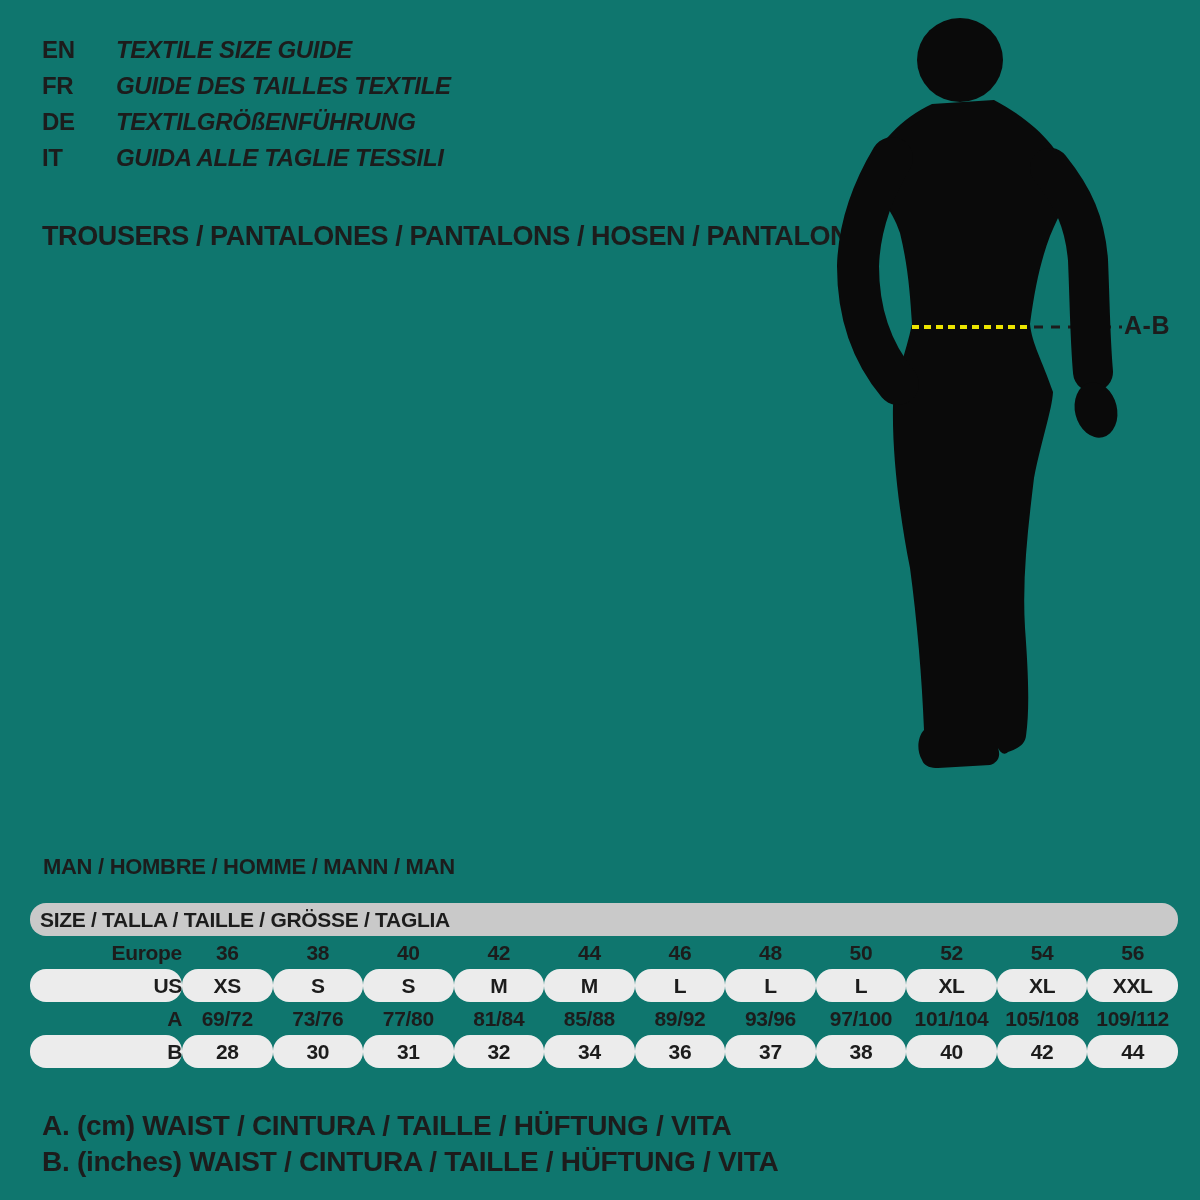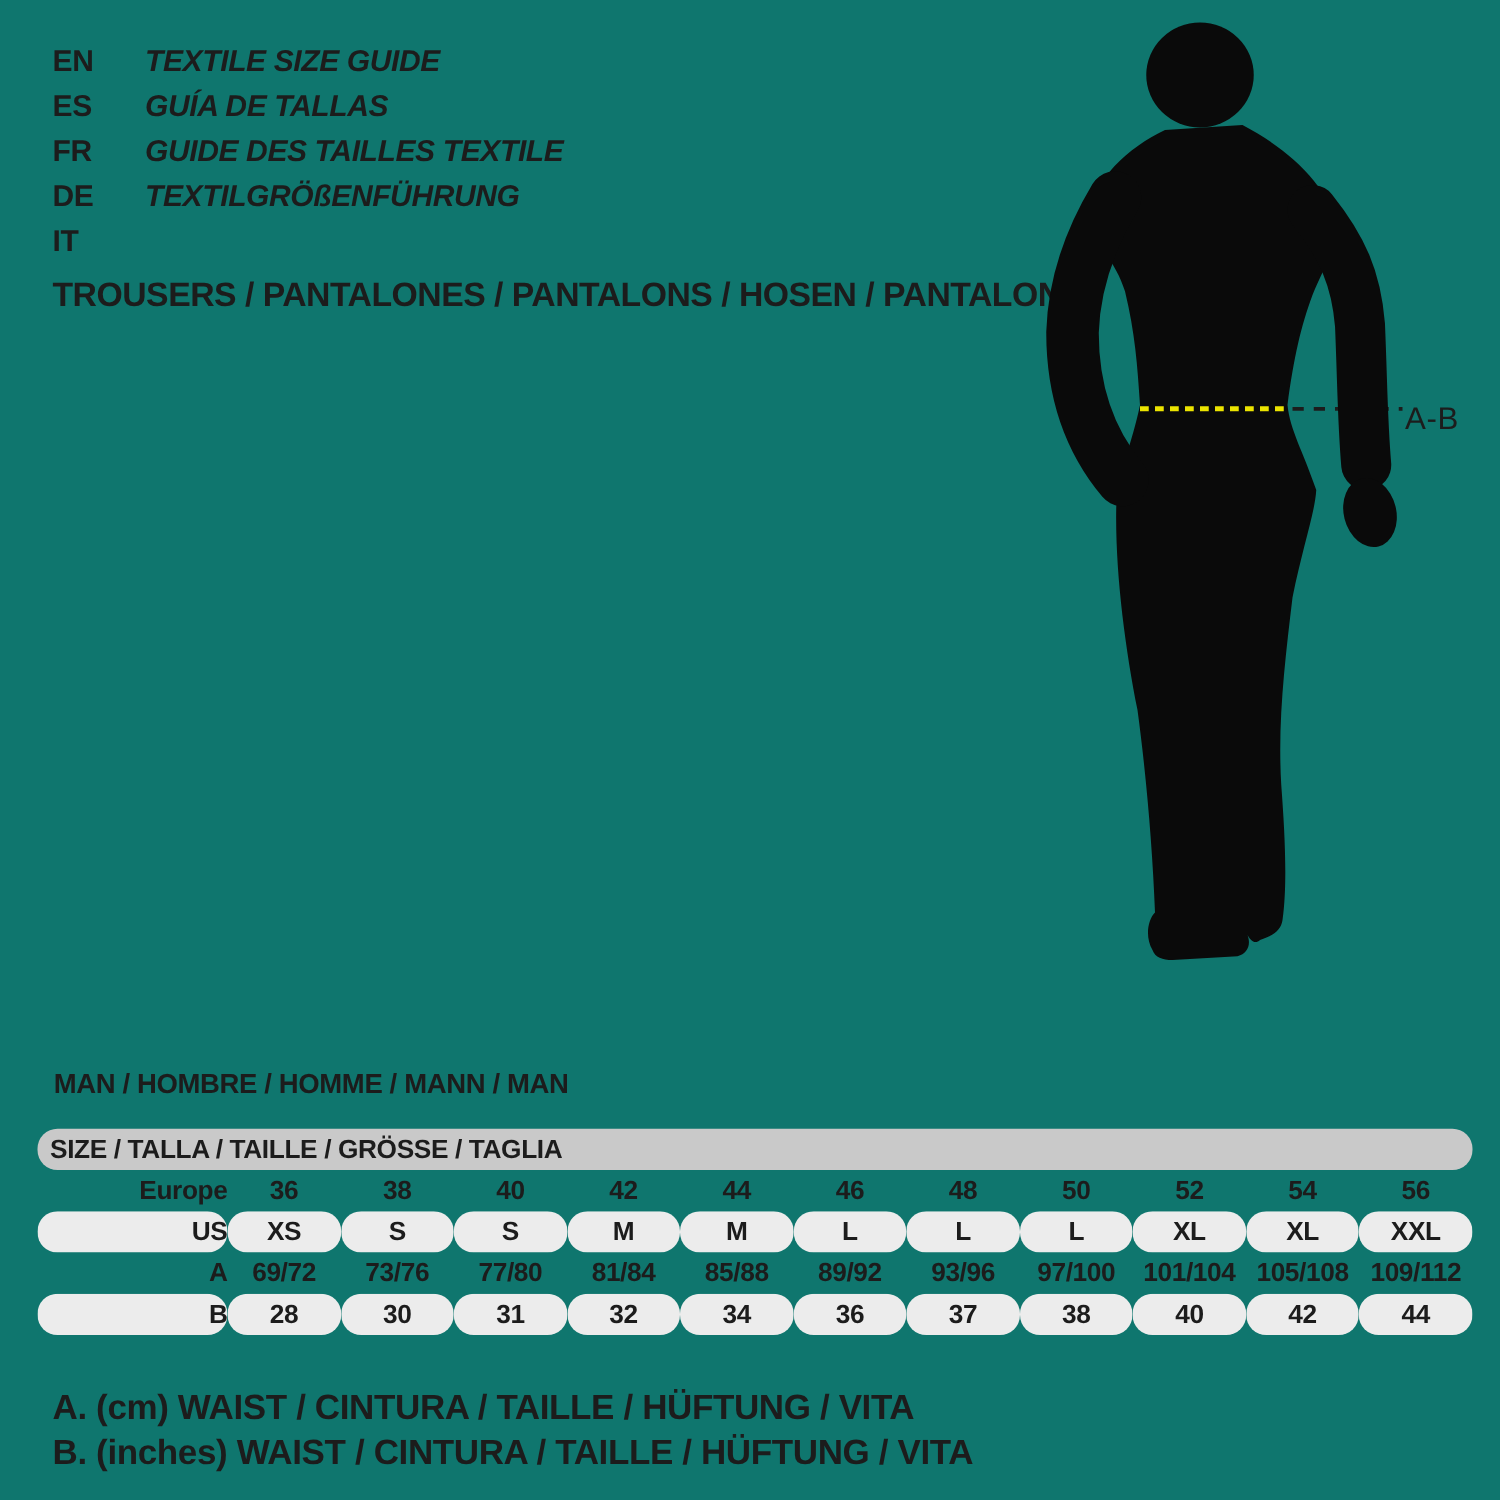--- a/index.html
+++ b/index.html
@@ -19,22 +19,22 @@
     font-size:27px;font-weight:bold;letter-spacing:-0.4px;white-space:nowrap;
   }
   .gender-heading{
     position:absolute;left:42px;top:853px;margin:1px;
     font-size:22px;font-weight:bold;letter-spacing:-0.3px;white-space:nowrap;
   }
   
   .figure-wrap{position:absolute;left:832px;top:8px;width:300px;height:772px;}
   .figure-wrap svg{display:block;width:300px;height:772px;}
   .ab-label{
-    position:absolute;left:1124px;top:321px;
-    font-size:25px;font-weight:normal;letter-spacing:0.5px;white-space:nowrap;
+    position:absolute;left:1124px;top:311px;
+    font-size:25px;font-weight:bold;letter-spacing:0.5px;white-space:nowrap;
   }
   
   .size-table-wrap{position:absolute;left:30px;top:903px;width:1148px;}
   table.size-table{width:100%;border-collapse:collapse;table-layout:fixed;}
   table.size-table th,table.size-table td{
     height:33px;padding:0;font-size:21px;font-weight:bold;letter-spacing:-0.3px;
     text-align:center;vertical-align:middle;border-radius:16px;
   }
   table.size-table th.table-title{
     background:#c9c9c9;text-align:left;padding-left:10px;font-size:21px;
@@ -50,33 +50,30 @@
 <body>
 
 <div class="page">
 
   <div class="lang-list">
     <div class="lang-row">
       <span class="lang-code">EN</span>
       <span class="lang-title">TEXTILE SIZE GUIDE</span>
     </div>
     <div class="lang-row">
-      <span class="lang-code">ES</span>
-      <span class="lang-title">GUÍA DE TALLAS</span>
-    </div>
-    <div class="lang-row">
       <span class="lang-code">FR</span>
       <span class="lang-title">GUIDE DES TAILLES TEXTILE</span>
     </div>
     <div class="lang-row">
       <span class="lang-code">DE</span>
       <span class="lang-title">TEXTILGRÖßENFÜHRUNG</span>
     </div>
     <div class="lang-row">
       <span class="lang-code">IT</span>
+      <span class="lang-title">GUIDA ALLE TAGLIE TESSILI</span>
     </div>
   </div>
 
   <h1 class="category-heading">TROUSERS / PANTALONES / PANTALONS / HOSEN / PANTALONI</h1>
 
   <div class="figure-wrap">
     <svg viewBox="0 0 300 772" aria-hidden="true">
 
       <ellipse cx="128" cy="52" rx="43" ry="42" fill="#0a0a0a"></ellipse>
 

